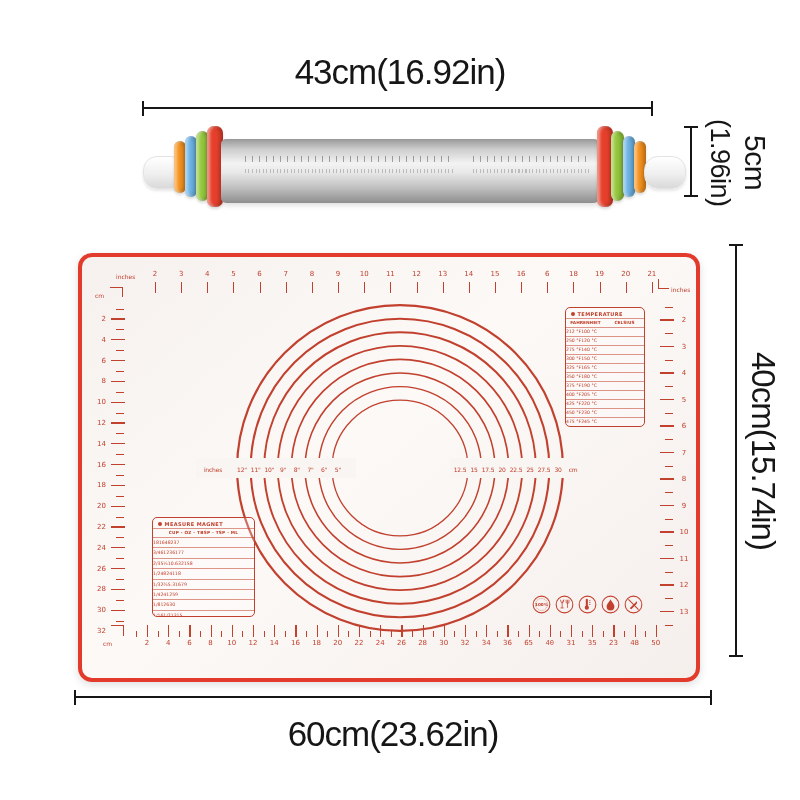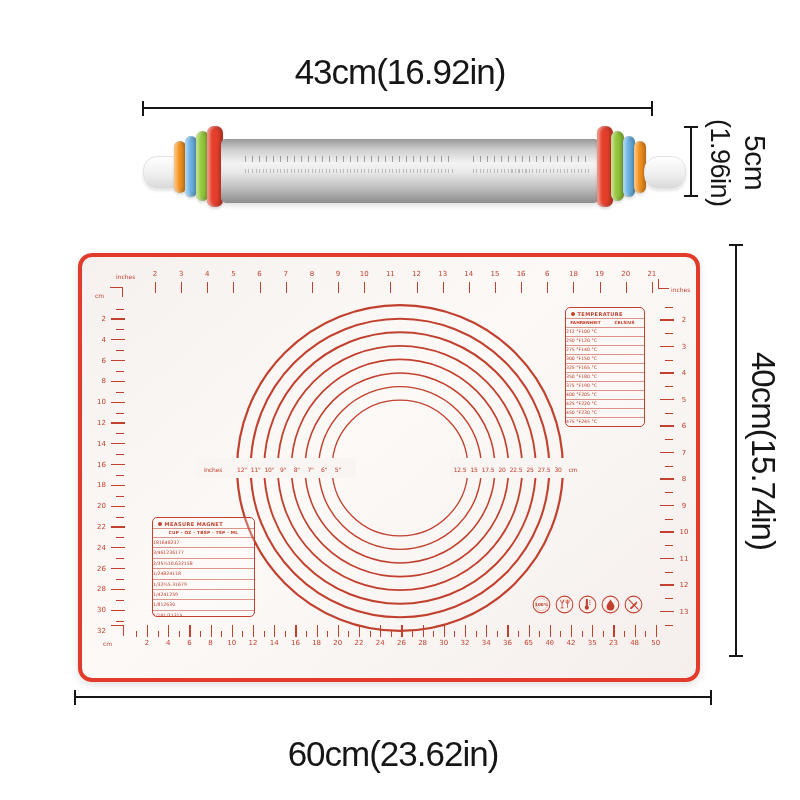--- a/index.html
+++ b/index.html
@@ -438,21 +438,21 @@
       <div class="rnum" style="left: 374px; top: 382px; width: 18px; text-align: center;">32</div>
       <div class="tick" style="left: 383px; top: 368px; width: 1.2px; height: 12px;"></div>
       <div class="rnum" style="left: 395.2px; top: 382px; width: 18px; text-align: center;">34</div>
       <div class="tick" style="left: 404.2px; top: 368px; width: 1.2px; height: 12px;"></div>
       <div class="rnum" style="left: 416.4px; top: 382px; width: 18px; text-align: center;">36</div>
       <div class="tick" style="left: 425.4px; top: 368px; width: 1.2px; height: 12px;"></div>
       <div class="rnum" style="left: 437.6px; top: 382px; width: 18px; text-align: center;">65</div>
       <div class="tick" style="left: 446.6px; top: 368px; width: 1.2px; height: 12px;"></div>
       <div class="rnum" style="left: 458.8px; top: 382px; width: 18px; text-align: center; font-family: Liberation Mono, monospace;">40</div>
       <div class="tick" style="left: 467.8px; top: 368px; width: 1.2px; height: 12px;"></div>
-      <div class="rnum" style="left: 480px; top: 382px; width: 18px; text-align: center;">42</div>
+      <div class="rnum" style="left: 480px; top: 382px; width: 18px; text-align: center;">31</div>
       <div class="tick" style="left: 489px; top: 368px; width: 1.2px; height: 12px;"></div>
       <div class="rnum" style="left: 501.2px; top: 382px; width: 18px; text-align: center;">35</div>
       <div class="tick" style="left: 510.2px; top: 368px; width: 1.2px; height: 12px;"></div>
       <div class="rnum" style="left: 522.4px; top: 382px; width: 18px; text-align: center;">23</div>
       <div class="tick" style="left: 531.4px; top: 368px; width: 1.2px; height: 12px;"></div>
       <div class="rnum" style="left: 543.6px; top: 382px; width: 18px; text-align: center;">48</div>
       <div class="tick" style="left: 552.6px; top: 368px; width: 1.2px; height: 12px;"></div>
       <div class="rnum" style="left: 564.8px; top: 382px; width: 18px; text-align: center;">50</div>
       <div class="tick" style="left: 573.8px; top: 368px; width: 1.2px; height: 12px;"></div>
       <div class="tick" style="left: 54.4px; top: 374px; width: 1px; height: 6px;"></div>
@@ -485,15 +485,15 @@
   <div class="vline" style="left:735px;top:244px;height:413px;">
     <i class="vcap t"></i>
     <i class="vcap b"></i>
   </div>
   <div class="dim-label vert" style="left:744px;top:246px;height:410px;font-size:33px;">40cm(15.74in)</div>
 
   <div class="hline" style="left:74px;top:696px;width:638px;">
     <i class="cap l"></i>
     <i class="cap r"></i>
   </div>
-  <div class="dim-label horiz" style="left:143px;top:734px;width:500px;">60cm(23.62in)</div>
+  <div class="dim-label horiz" style="left:143px;top:714px;width:500px;">60cm(23.62in)</div>
 
 </div>
 
 </body></html>

